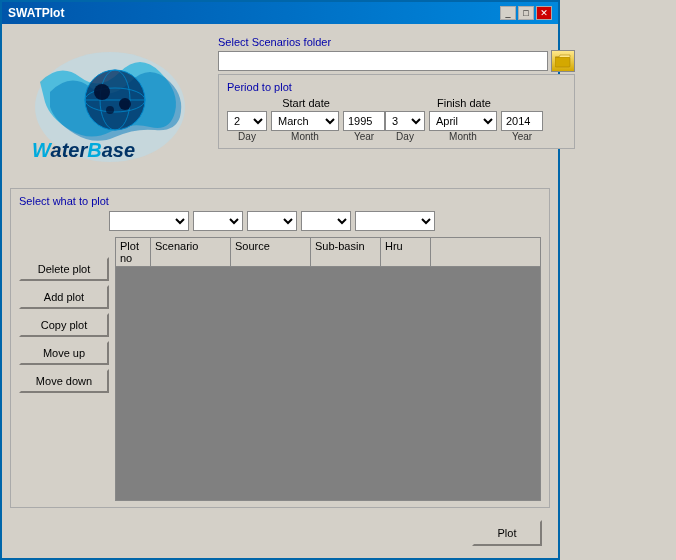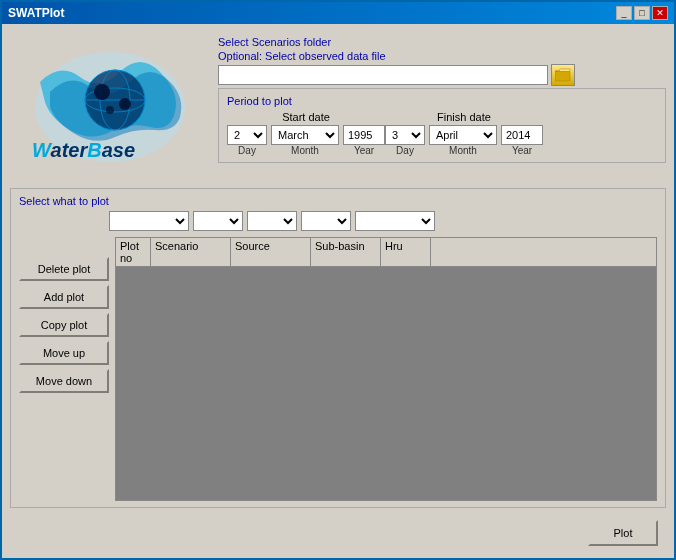--- a/index.html
+++ b/index.html
@@ -5,21 +5,21 @@
     * { box-sizing: border-box; margin: 0; padding: 0; }
     body {
       font-family: 'Arial', sans-serif;
       font-size: 11px;
       background: #d4d0c8;
       width: 676px;
       height: 560px;
       overflow: hidden;
     }
     .window {
-      width: 676px;
+      width: 560px;
       height: 560px;
       border: 2px solid #0066aa;
       background: #d4d0c8;
       display: flex;
       flex-direction: column;
     }
     .title-bar {
       background: linear-gradient(to right, #0055aa, #0088dd);
       color: white;
       padding: 4px 6px;
@@ -273,21 +273,20 @@
         </svg>
       </div>
 
       <div class="right-section">
 
         <div>
           <div class="field-label">Select Scenarios folder</div>
         </div>
 
         <div>
-          <div class="field-label">Optional: Select observed data file</div>
           <div class="row-with-btn">
             <input type="text" class="obs-input" value="" style="">
             <div class="folder-btn">
               <svg width="16" height="14" viewBox="0 0 16 14">
                 <rect x="0" y="3" width="15" height="10" rx="1" fill="#d4a800" stroke="#a07800" stroke-width="0.5"></rect>
                 <path d="M0,3 L4,3 L5,1 L15,1 L15,3" fill="#ffe88a" stroke="#a07800" stroke-width="0.5"></path>
               </svg>
             </div>
           </div>
         </div>

